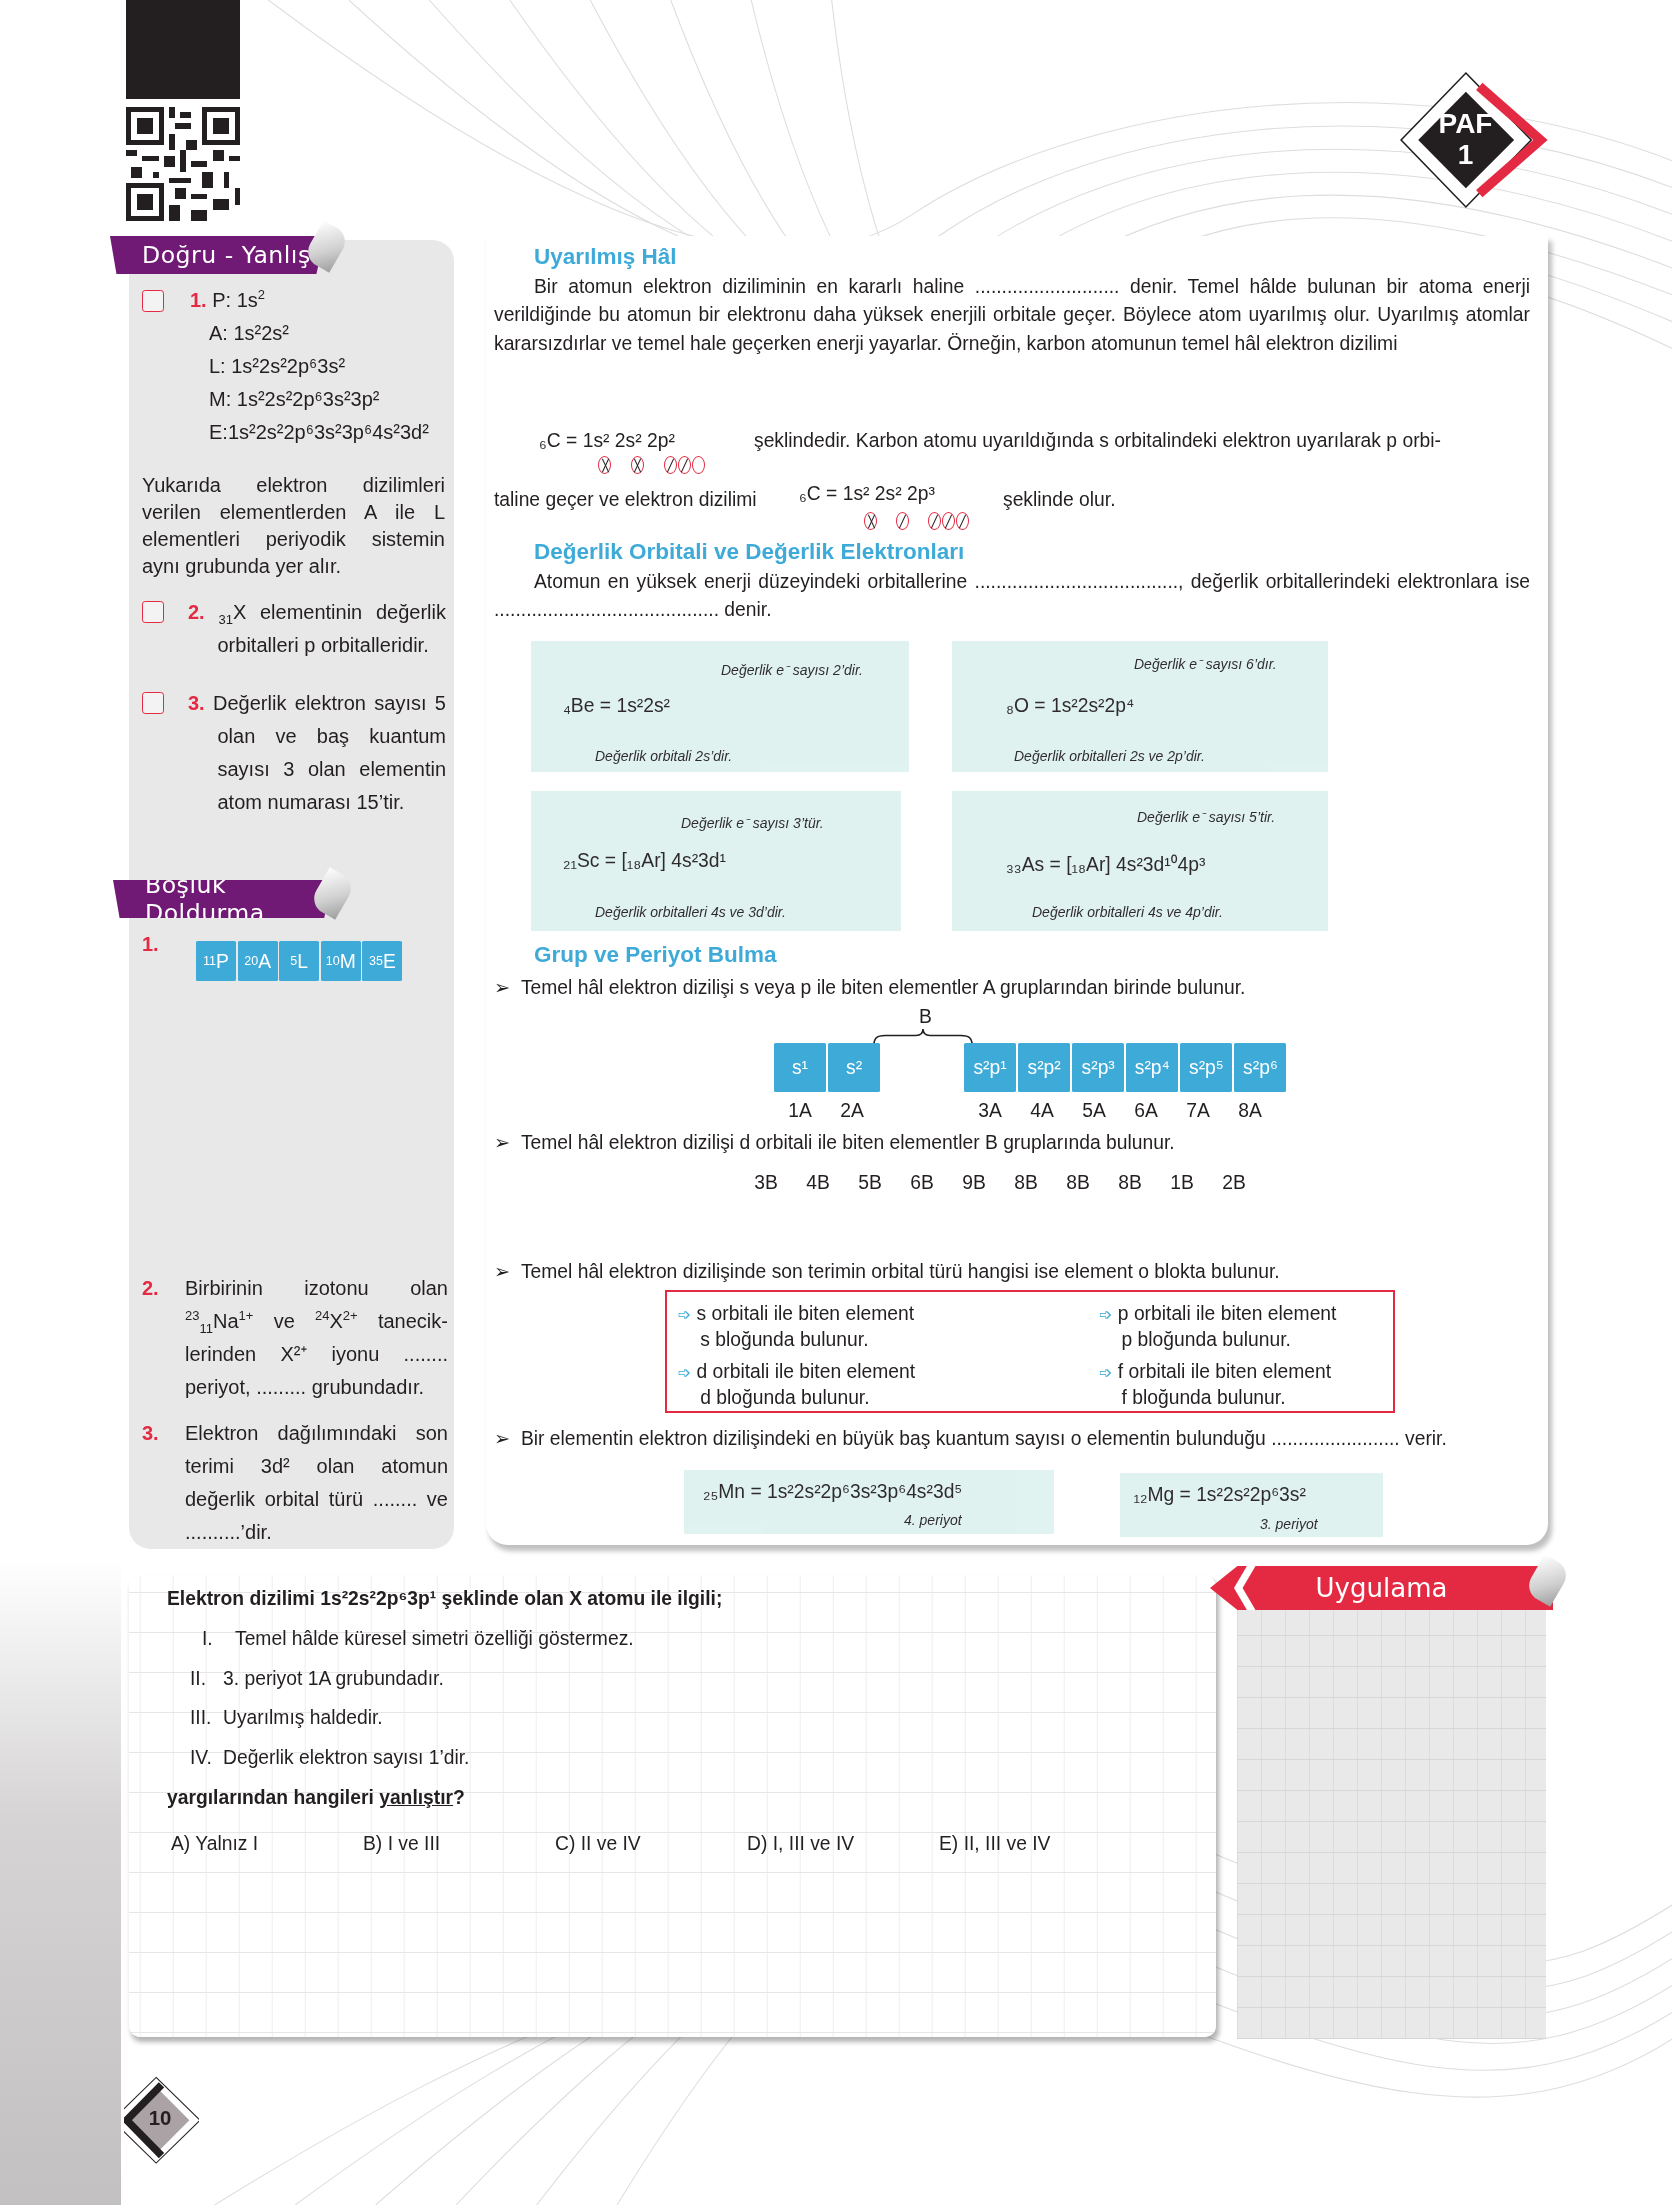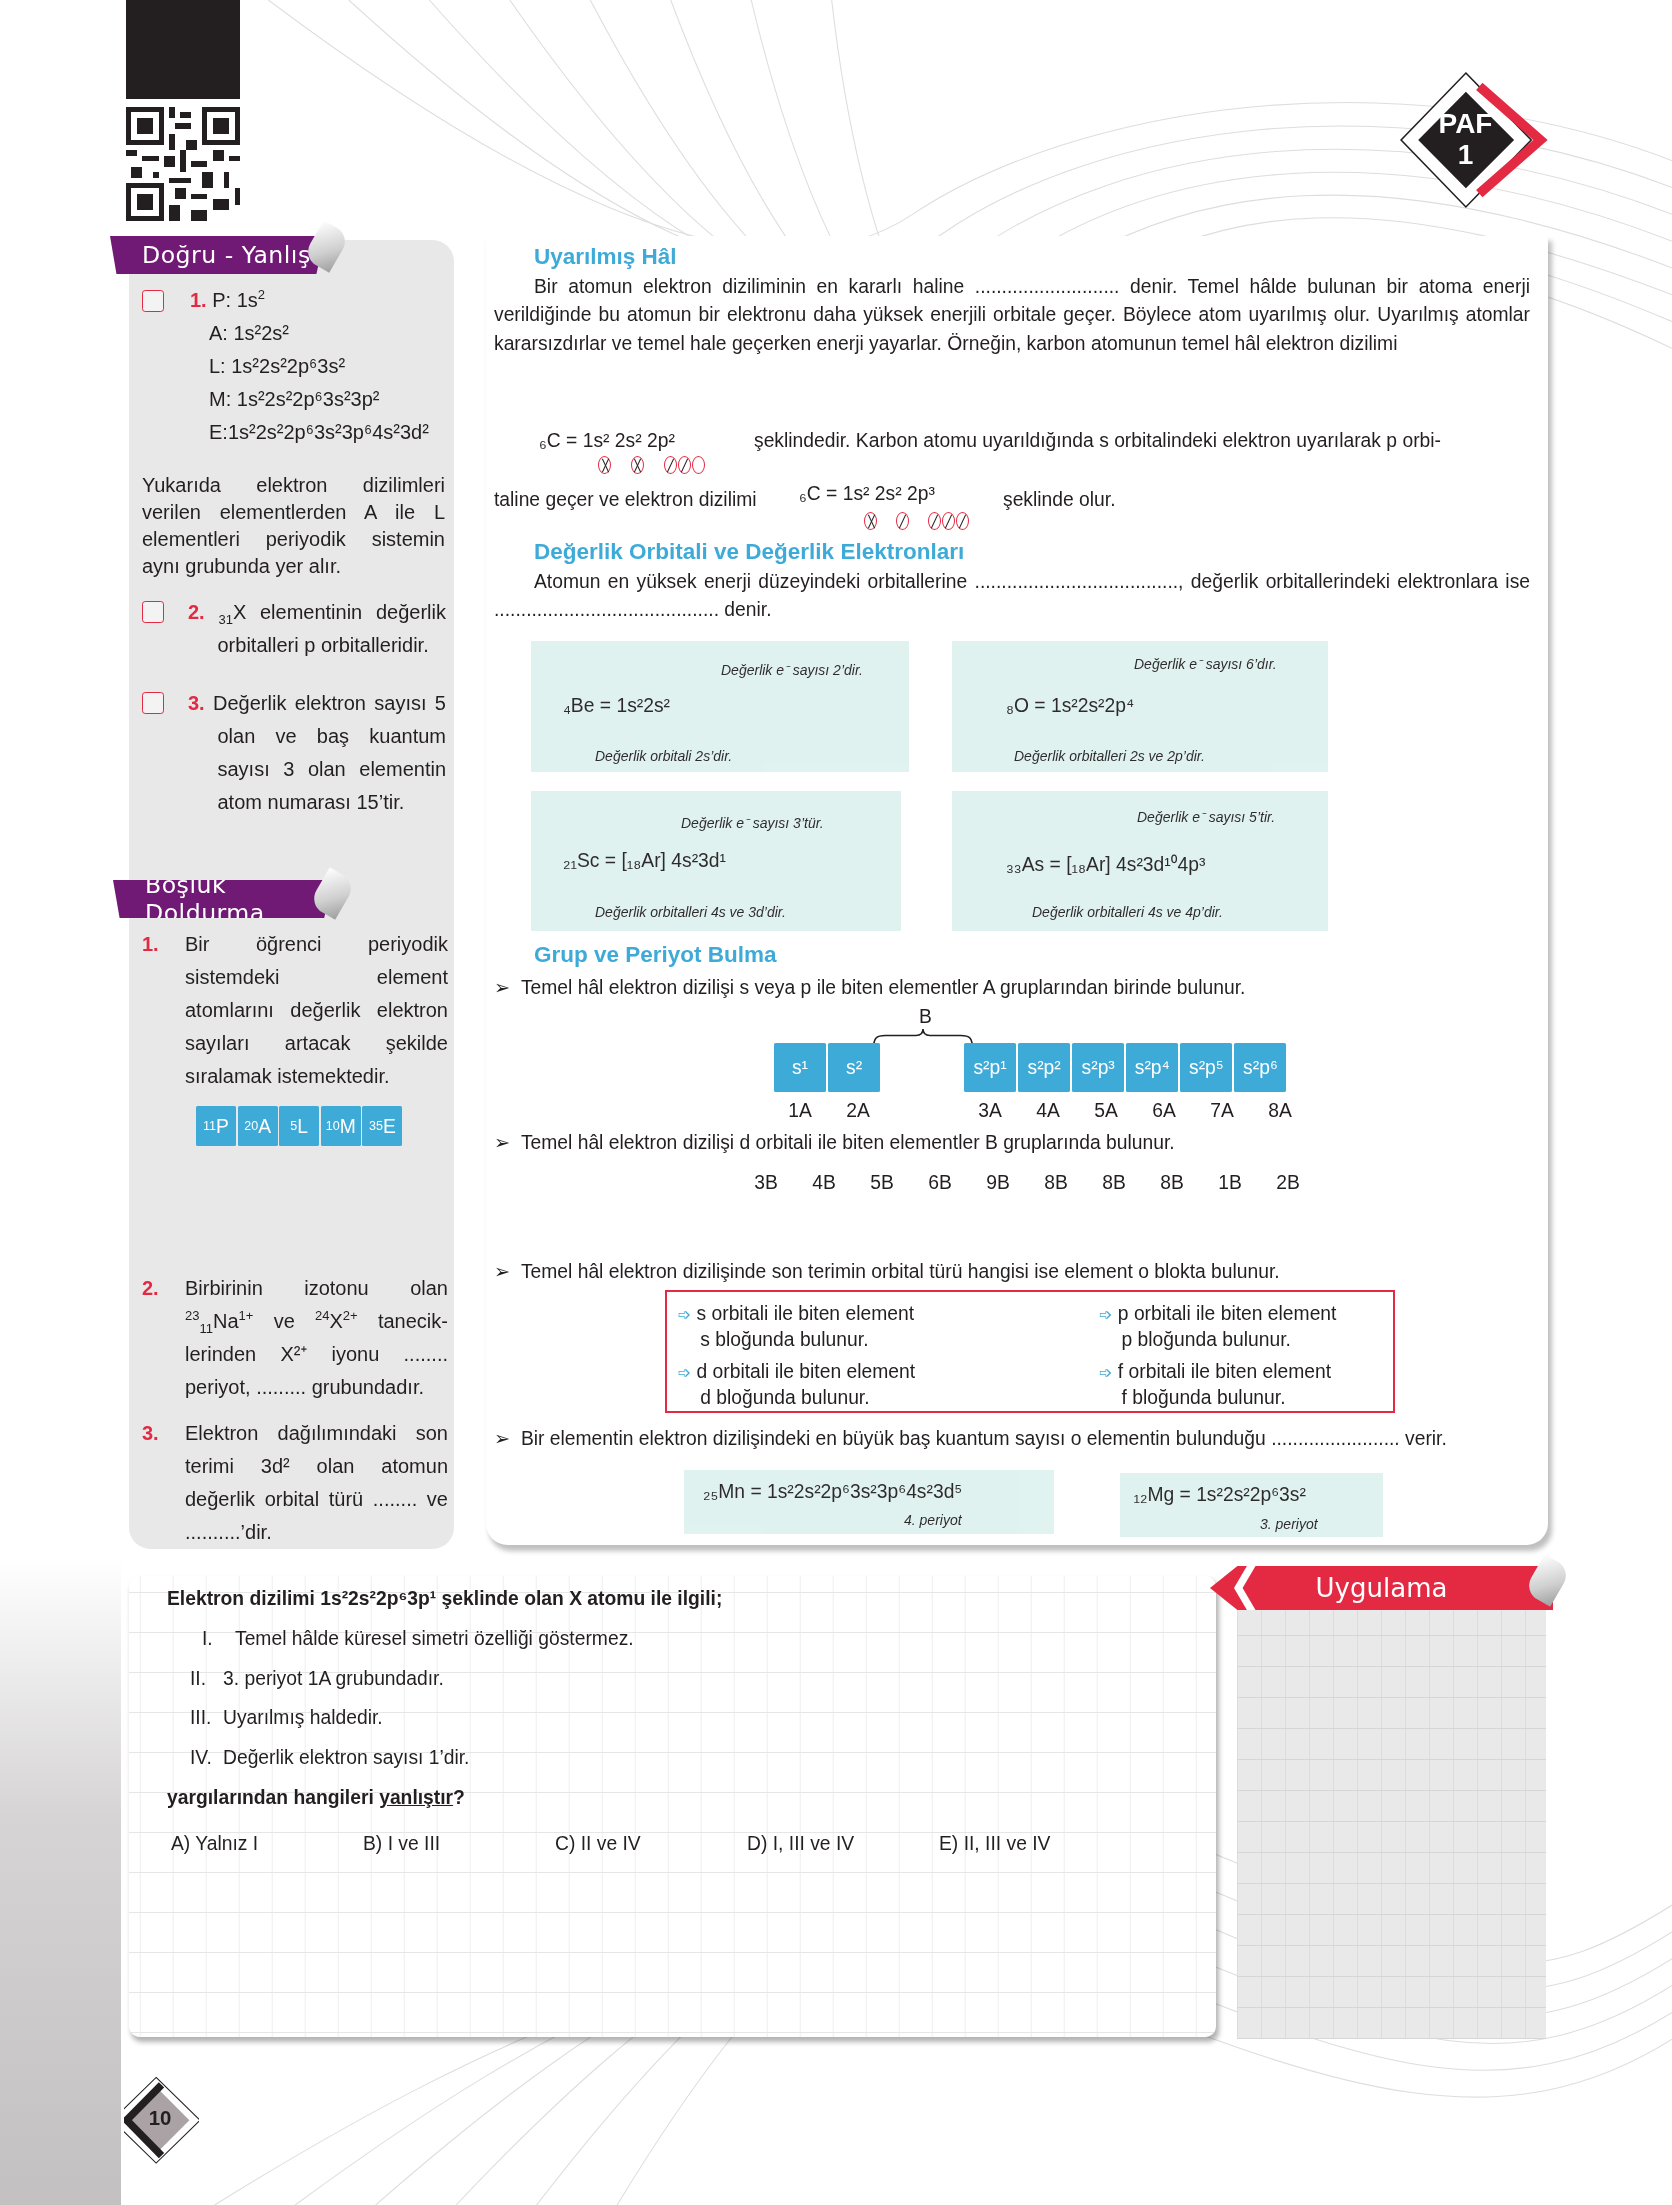--- a/index.html
+++ b/index.html
@@ -52,21 +52,21 @@
   .orb.full::after { transform:rotate(-25deg); }
   .orb.half::before { content:""; position:absolute; left:50%; top:1.1px; width:1.1px; height:15px; background:#231f20; transform:rotate(25deg); }
 
   .teal-box { background:#dff2f0; opacity:0.95; }
   .ex-formula { font-size:19.3px; color:#231f20; }
   .ex-note { font-size:14px; font-style:italic; color:#231f20; }
 
   .blue-cells { display:flex; gap:2.1px; }
   .blue-cell { width:52px; height:49px; background:#3eaad8; color:#fff; font-size:19.3px;
     display:flex; align-items:center; justify-content:center; border-radius:1.6px; }
-  .group-labels { display:flex; gap:6px; }
+  .group-labels { display:flex; gap:0; }
   .group-label { width:52px; text-align:center; font-size:19.3px; }
 
   .red-frame { border:2.1px solid #e32a42; box-sizing:border-box; }
   .hand-icon { color:#3eaad8; font-size:16px; margin-right:5.4px; }
 
   
   .q-card { left:129px; top:1576px; width:1087px; height:461px; background:#fff;
     border-radius:10.7px; box-shadow:2.1px 4.3px 5.4px rgba(0,0,0,0.3);
     background-image:
       linear-gradient(#e6e6e6 1.1px, transparent 1.1px),
@@ -189,21 +189,20 @@
   <div class="just" style="padding-left:29.5px;text-indent:-29.5px;"><span class="num-red">3.</span> <span>Değerlik elektron sayısı 5 olan ve baş kuantum sayısı 3 olan elementin atom numarası 15’tir.</span></div>
 </div>
 
 <div class="abs" style="left:113px;top:880px;width:220px;">
   <div class="ribbon">Boşluk Doldurma</div>
 </div>
 <div class="abs ribbon-curl" style="left:317px;top:872px;"></div>
 
 <div class="abs ltxt" style="left:142px;top:928px;width:306px;">
   <span class="num-red abs" style="left:0;top:0;">1.</span>
-  <div class="just" style="margin-left:43px;">Bir öğrenci periyodik sistemdeki element atomlarını değerlik elektron sayıları artacak şekilde sıralamak istemektedir.</div>
   <div class="elem-boxes" style="margin:13.4px 0 13.4px 54px;">
     <div class="elem-box">
         <sub>11</sub>
         <span>P</span>
       </div>
     <div class="elem-box">
         <sub>20</sub>
         <span>A</span>
       </div>
     <div class="elem-box">

